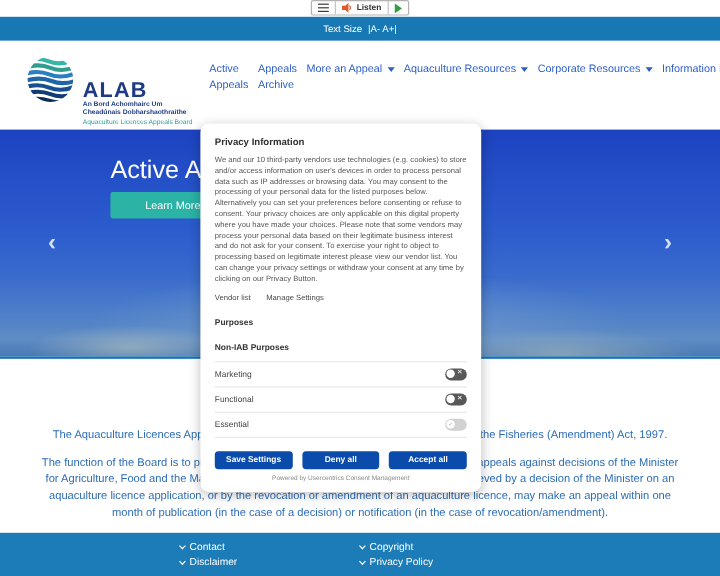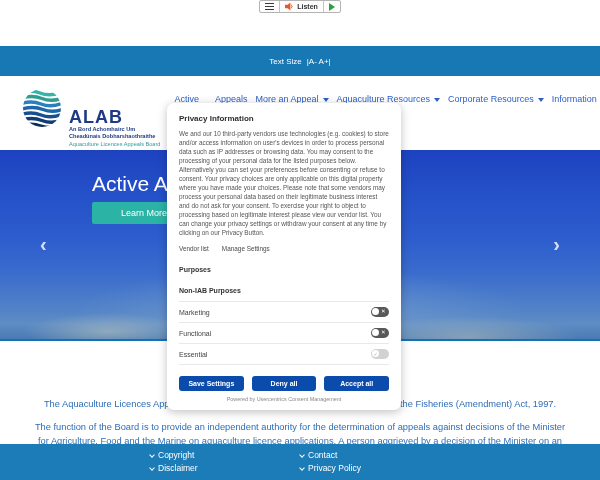--- a/index.html
+++ b/index.html
@@ -10,21 +10,21 @@
   .a11y-strip { height:14px; background:#fff; display:flex; justify-content:center; align-items:flex-start; }
   .rs-widget { display:flex; border:1px solid #b3b3b3; background:#fdfdfd; height:13px; border-radius:2px; }
   .rs-cell { display:flex; align-items:center; padding:0 5px; border-right:1px solid #c4c4c4; cursor:pointer; }
   .rs-cell:last-child { border-right:none; }
   .hamburger { display:flex; flex-direction:column; gap:1.5px; }
   .hamburger span { display:block; width:9px; height:1.5px; background:#3a3a3a; }
   .listen-label { font-size:7px; color:#333; font-weight:bold; margin-left:3px; }
   .play-tri { width:0; height:0; border-left:6px solid #2e9e3f; border-top:4px solid transparent; border-bottom:4px solid transparent; }
 
   
-  .textsize-bar { height:30px; background:#1878b4; display:flex; justify-content:center; align-items:center; gap:5px;margin-top:32px; }
+  .textsize-bar { height:20px; background:#1878b4; display:flex; justify-content:center; align-items:center; gap:5px; }
   .textsize-bar span { color:#fff; font-size:8px; }
 
   
   .site-header { height:74px; background:#fff; display:flex; align-items:flex-start; padding:12px 0 0 22px; }
   .logo-wrap { display:flex; align-items:flex-start; gap:7px; flex:0 0 auto; }
   .logo-text .brand { font-size:18px; font-weight:bold; color:#1e3a85; letter-spacing:1px; line-height:18px;margin-top:20px; }
   .logo-text .irish { font-size:5.6px; font-weight:bold; color:#1e3a85; line-height:7px; }
   .logo-text .english { font-size:5.6px; color:#2e9e9b; line-height:8px; }
   .main-nav { display:flex; gap:8px; margin-left:14px; margin-top:5px; overflow:hidden; white-space:nowrap; flex:1; }
   .nav-item { color:#2b5fc7; font-size:9px; line-height:13px; cursor:pointer; display:flex; align-items:flex-start; }
@@ -171,25 +171,25 @@
 
 <div class="intro">
   <p>The Aquaculture Licences Appeals Board (ALAB) was established in June 1998 under the Fisheries (Amendment) Act, 1997.</p>
   <p>The function of the Board is to provide an independent authority for the determination of appeals against decisions of the Minister for Agriculture, Food and the Marine on aquaculture licence applications. A person aggrieved by a decision of the Minister on an aquaculture licence application, or by the revocation or amendment of an aquaculture licence, may make an appeal within one month of publication (in the case of a decision) or notification (in the case of revocation/amendment).</p>
 </div>
 
 <div class="site-footer">
   <div class="footer-grid">
     <div class="f-link">
       <span class="chev-down"></span>
+      <span>Contact</span>
+    </div>
+    <div class="f-link">
+      <span class="chev-down"></span>
       <span>Copyright</span>
-    </div>
-    <div class="f-link">
-      <span class="chev-down"></span>
-      <span>Contact</span>
     </div>
     <div class="f-link">
       <span class="chev-down"></span>
       <span>Disclaimer</span>
     </div>
     <div class="f-link">
       <span class="chev-down"></span>
       <span>Privacy Policy</span>
     </div>
   </div>

